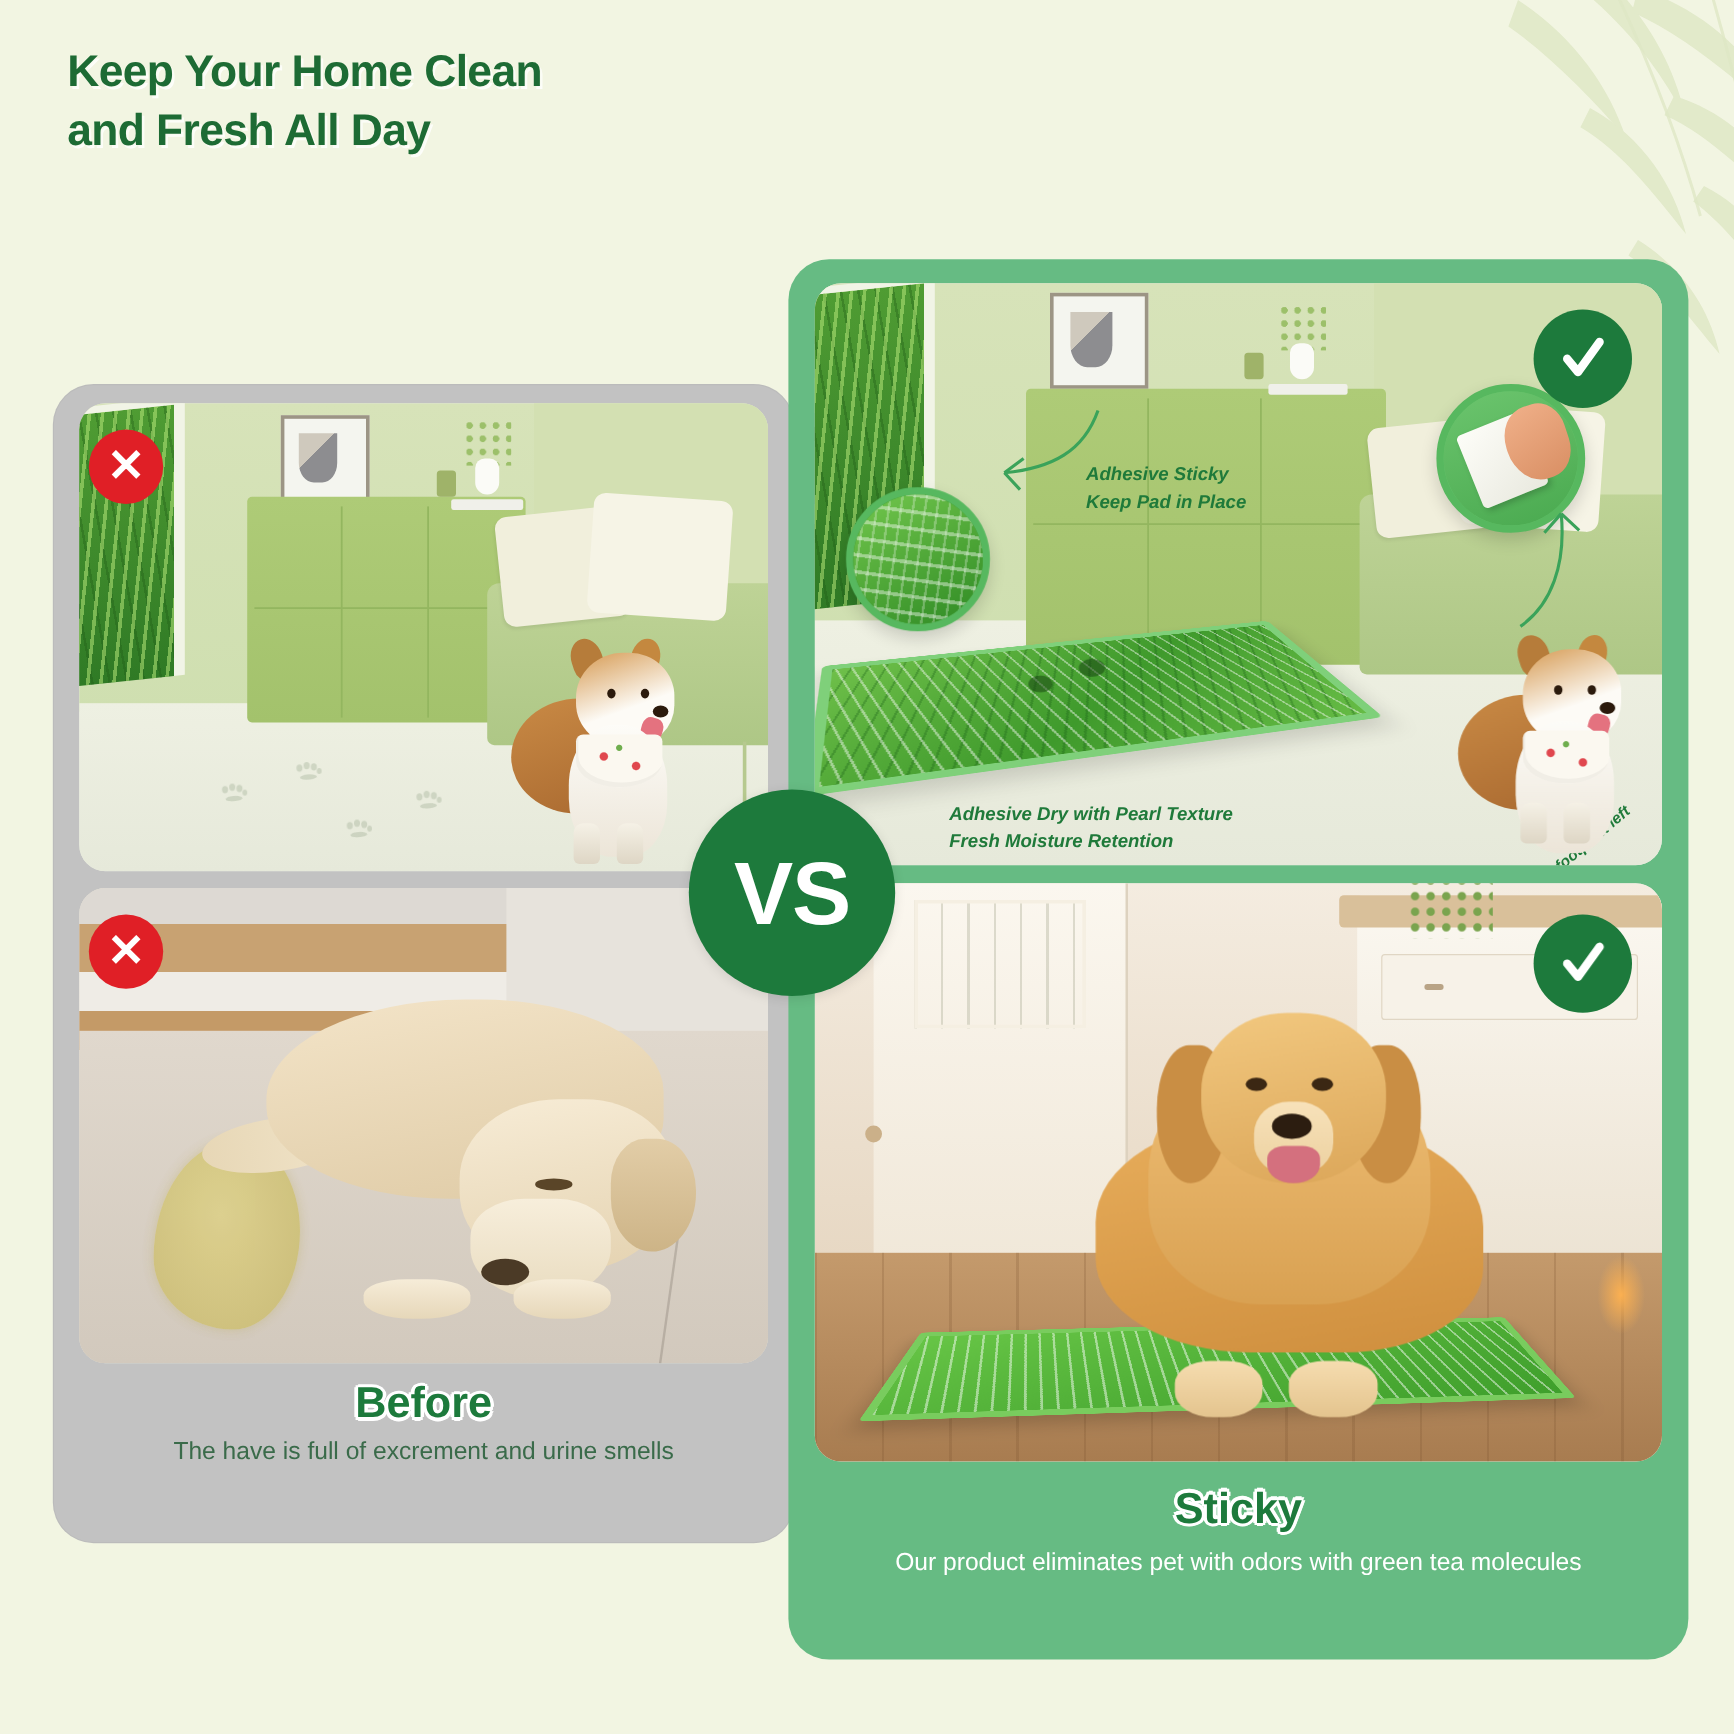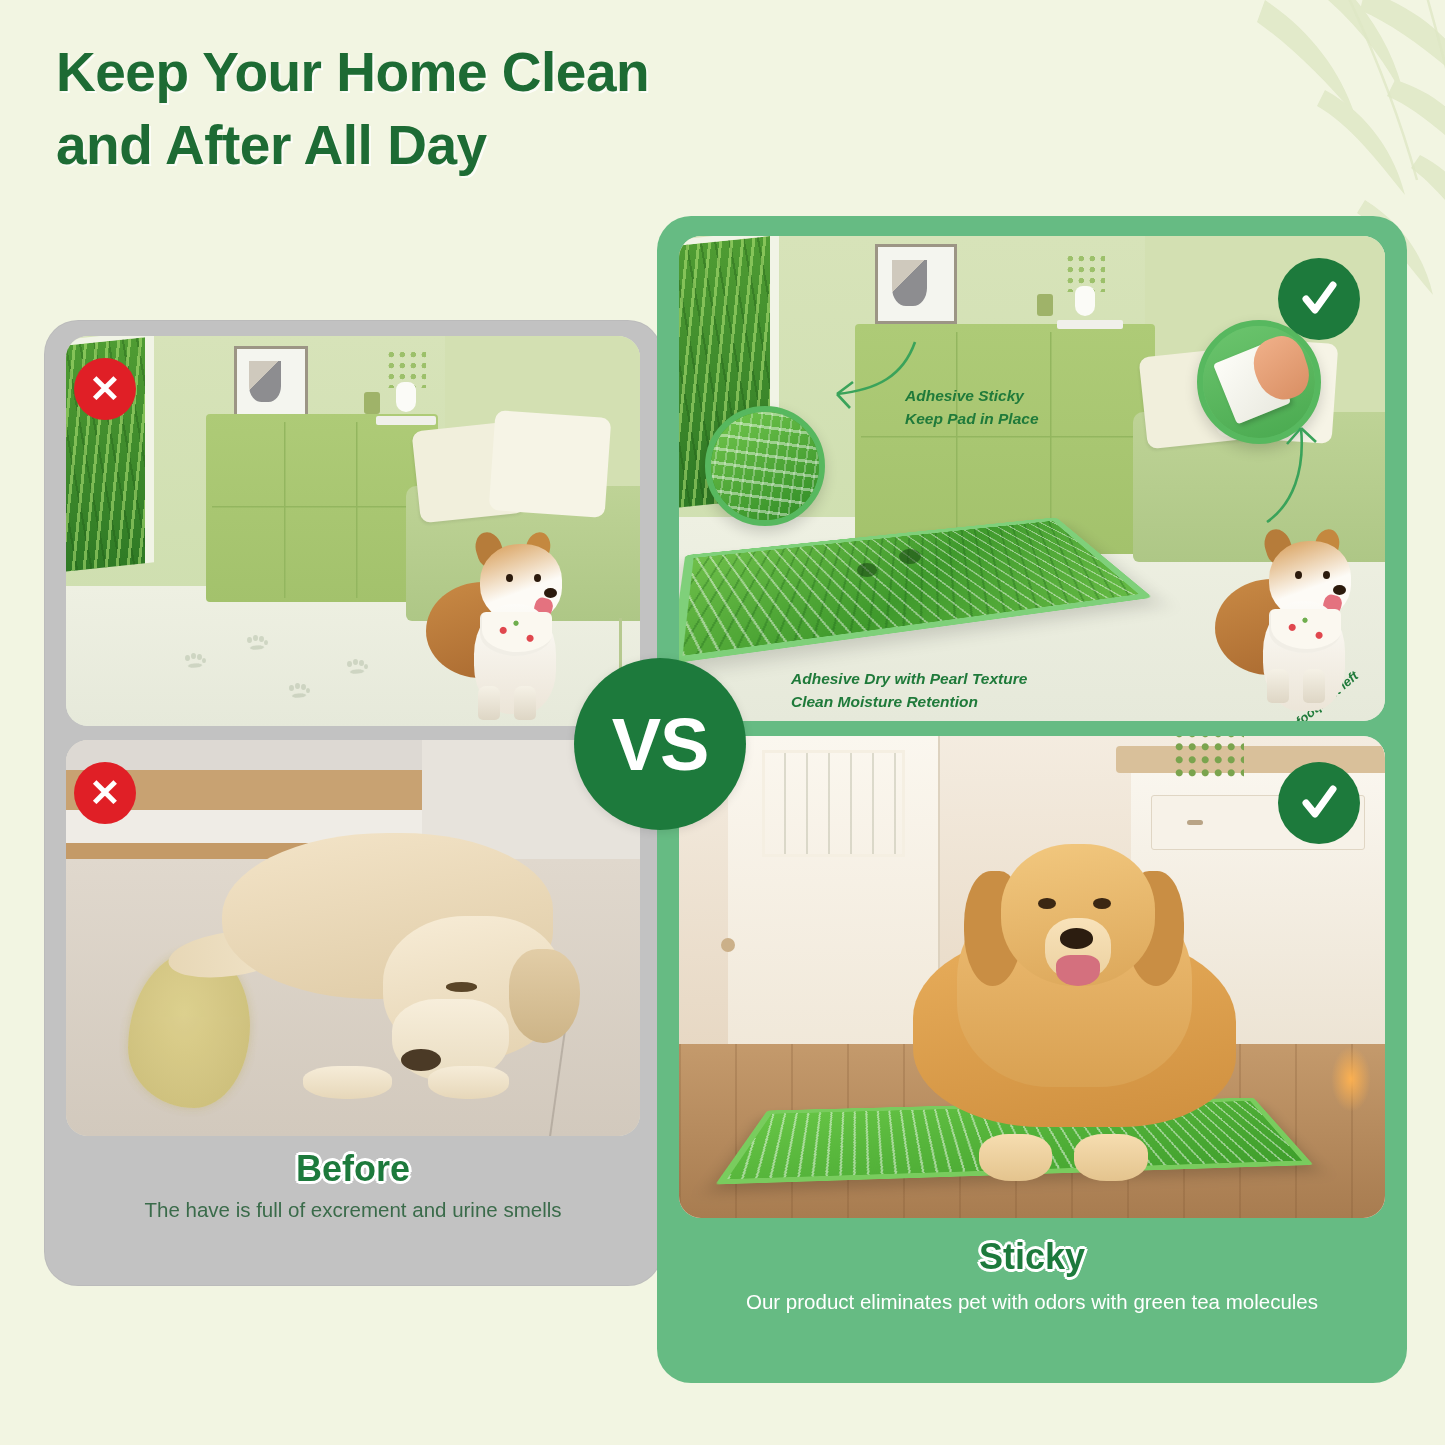--- a/index.html
+++ b/index.html
@@ -20,21 +20,21 @@
     width: 420px; height: 340px;
     pointer-events: none;
     opacity: .55;
   }
 
   
   .headline {
     position: absolute;
     left: 56px; top: 36px;
     width: 820px;
-    font-size: 55px;
+    font-size: 37px;
     font-weight: bold;
     line-height: 1.32;
     color: #1d6b34;
     letter-spacing: -0.5px;
     text-shadow: 0 0 3px #f2f5e2, 2px 2px 0 rgba(255,255,255,.85);
   }
   .headline .line { display: block; white-space: nowrap; }
 
   
   .panel {
@@ -384,21 +384,21 @@
     <path d="M386 0 C410 20 420 45 420 70 C405 45 392 22 376 8 Z"></path>
   </g>
   <g stroke="#cfdcae" stroke-width="2.5" fill="none" opacity="0.8">
     <path d="M268 -5 C300 60 330 130 352 210"></path>
     <path d="M360 20 C380 90 398 160 412 240"></path>
   </g>
 </svg>
 
 <h1 class="headline">
   <span class="line">Keep Your Home Clean</span>
-  <span class="line">and After All Day</span>
+  <span class="line">and Fresh All Day</span>
 </h1>
 
 <div class="panel panel-before">
 
   <div class="imgframe frame-before-top">
     <div class="room">
       <div class="room-wall-back"></div>
       <div class="room-wall-right"></div>
       <div class="room-window"></div>
       <div class="room-floor"></div>
@@ -527,21 +527,21 @@
         <path d="M20 110 C46 92 58 58 54 16"></path>
         <path d="M54 16 l-14 16 M54 16 l15 14"></path>
       </svg>
 
       <div class="anno anno-adhesive">
         <span>Adhesive Sticky</span><br>
         <span>Keep Pad in Place</span>
       </div>
       <div class="anno anno-instant">
         <span>Adhesive Dry with Pearl Texture</span><br>
-        <span>Clean Moisture Retention</span>
+        <span>Fresh Moisture Retention</span>
       </div>
       <div class="anno anno-nowet">No Wet footprint left</div>
 
       <div class="corgi" style="right:34px;bottom:18px;width:140px;height:176px">
         <div class="body"></div>
         <div class="ear-l"></div>
           <div class="ear-r"></div>
         <div class="head"></div>
         <div class="eye-l"></div>
           <div class="eye-r"></div>

